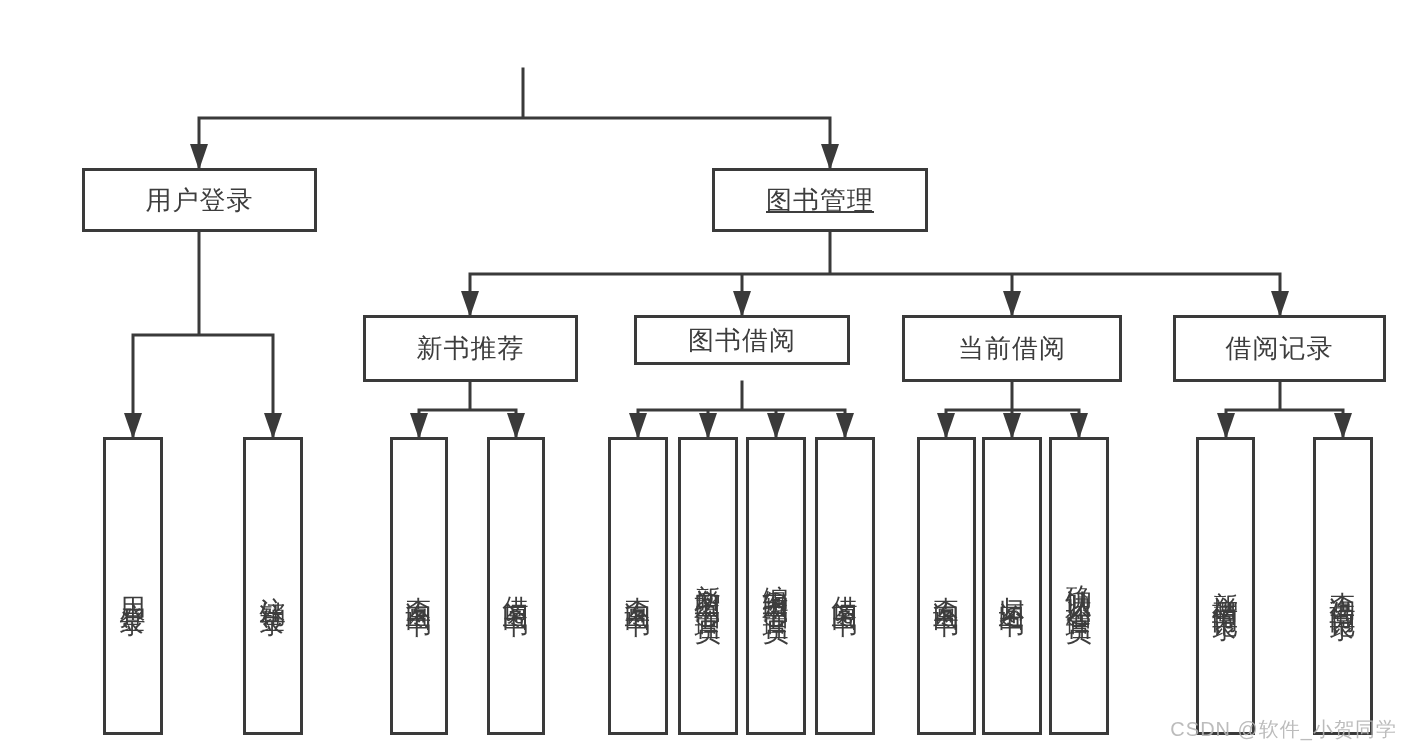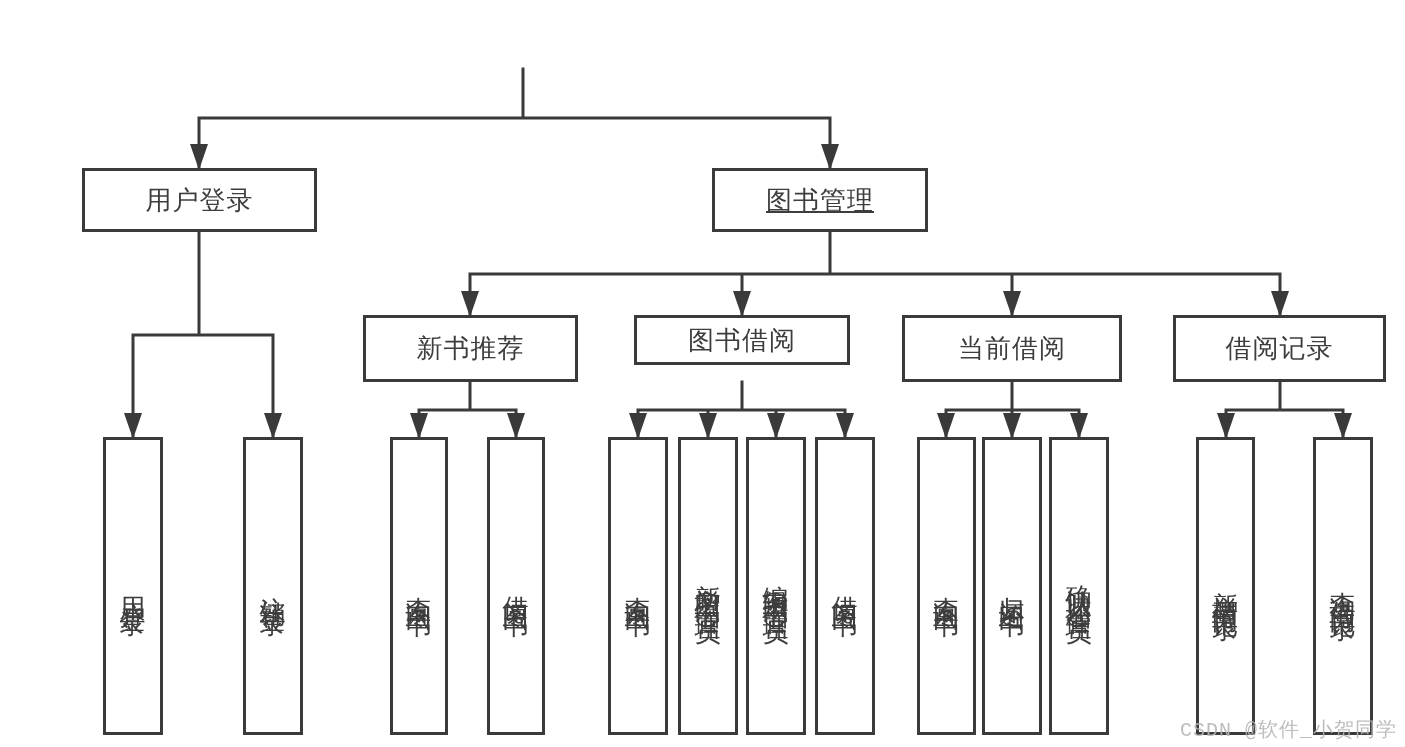--- a/index.html
+++ b/index.html
@@ -41,21 +41,20 @@
   .watermark {
     position: absolute;
     right: 8px;
     bottom: 4px;
     font-size: 20px;
     letter-spacing: 1px;
     color: var(--color-watermark, #b5b5b5);
     opacity: 0.9;
     z-index: 5;
     pointer-events: none;
-    font-family: Liberation Mono, monospace;
   }
 </style>
 </head>
 <body>
 
 <div class="canvas" style="--color-line: #3a3a3a; --color-text: #3d3d3d; --color-watermark: #b5b5b5;">
 
   <svg class="wires" viewBox="0 0 1405 747" xmlns="http://www.w3.org/2000/svg">
     <g stroke="currentColor" stroke-width="3" stroke-linecap="square" fill="none">
 

